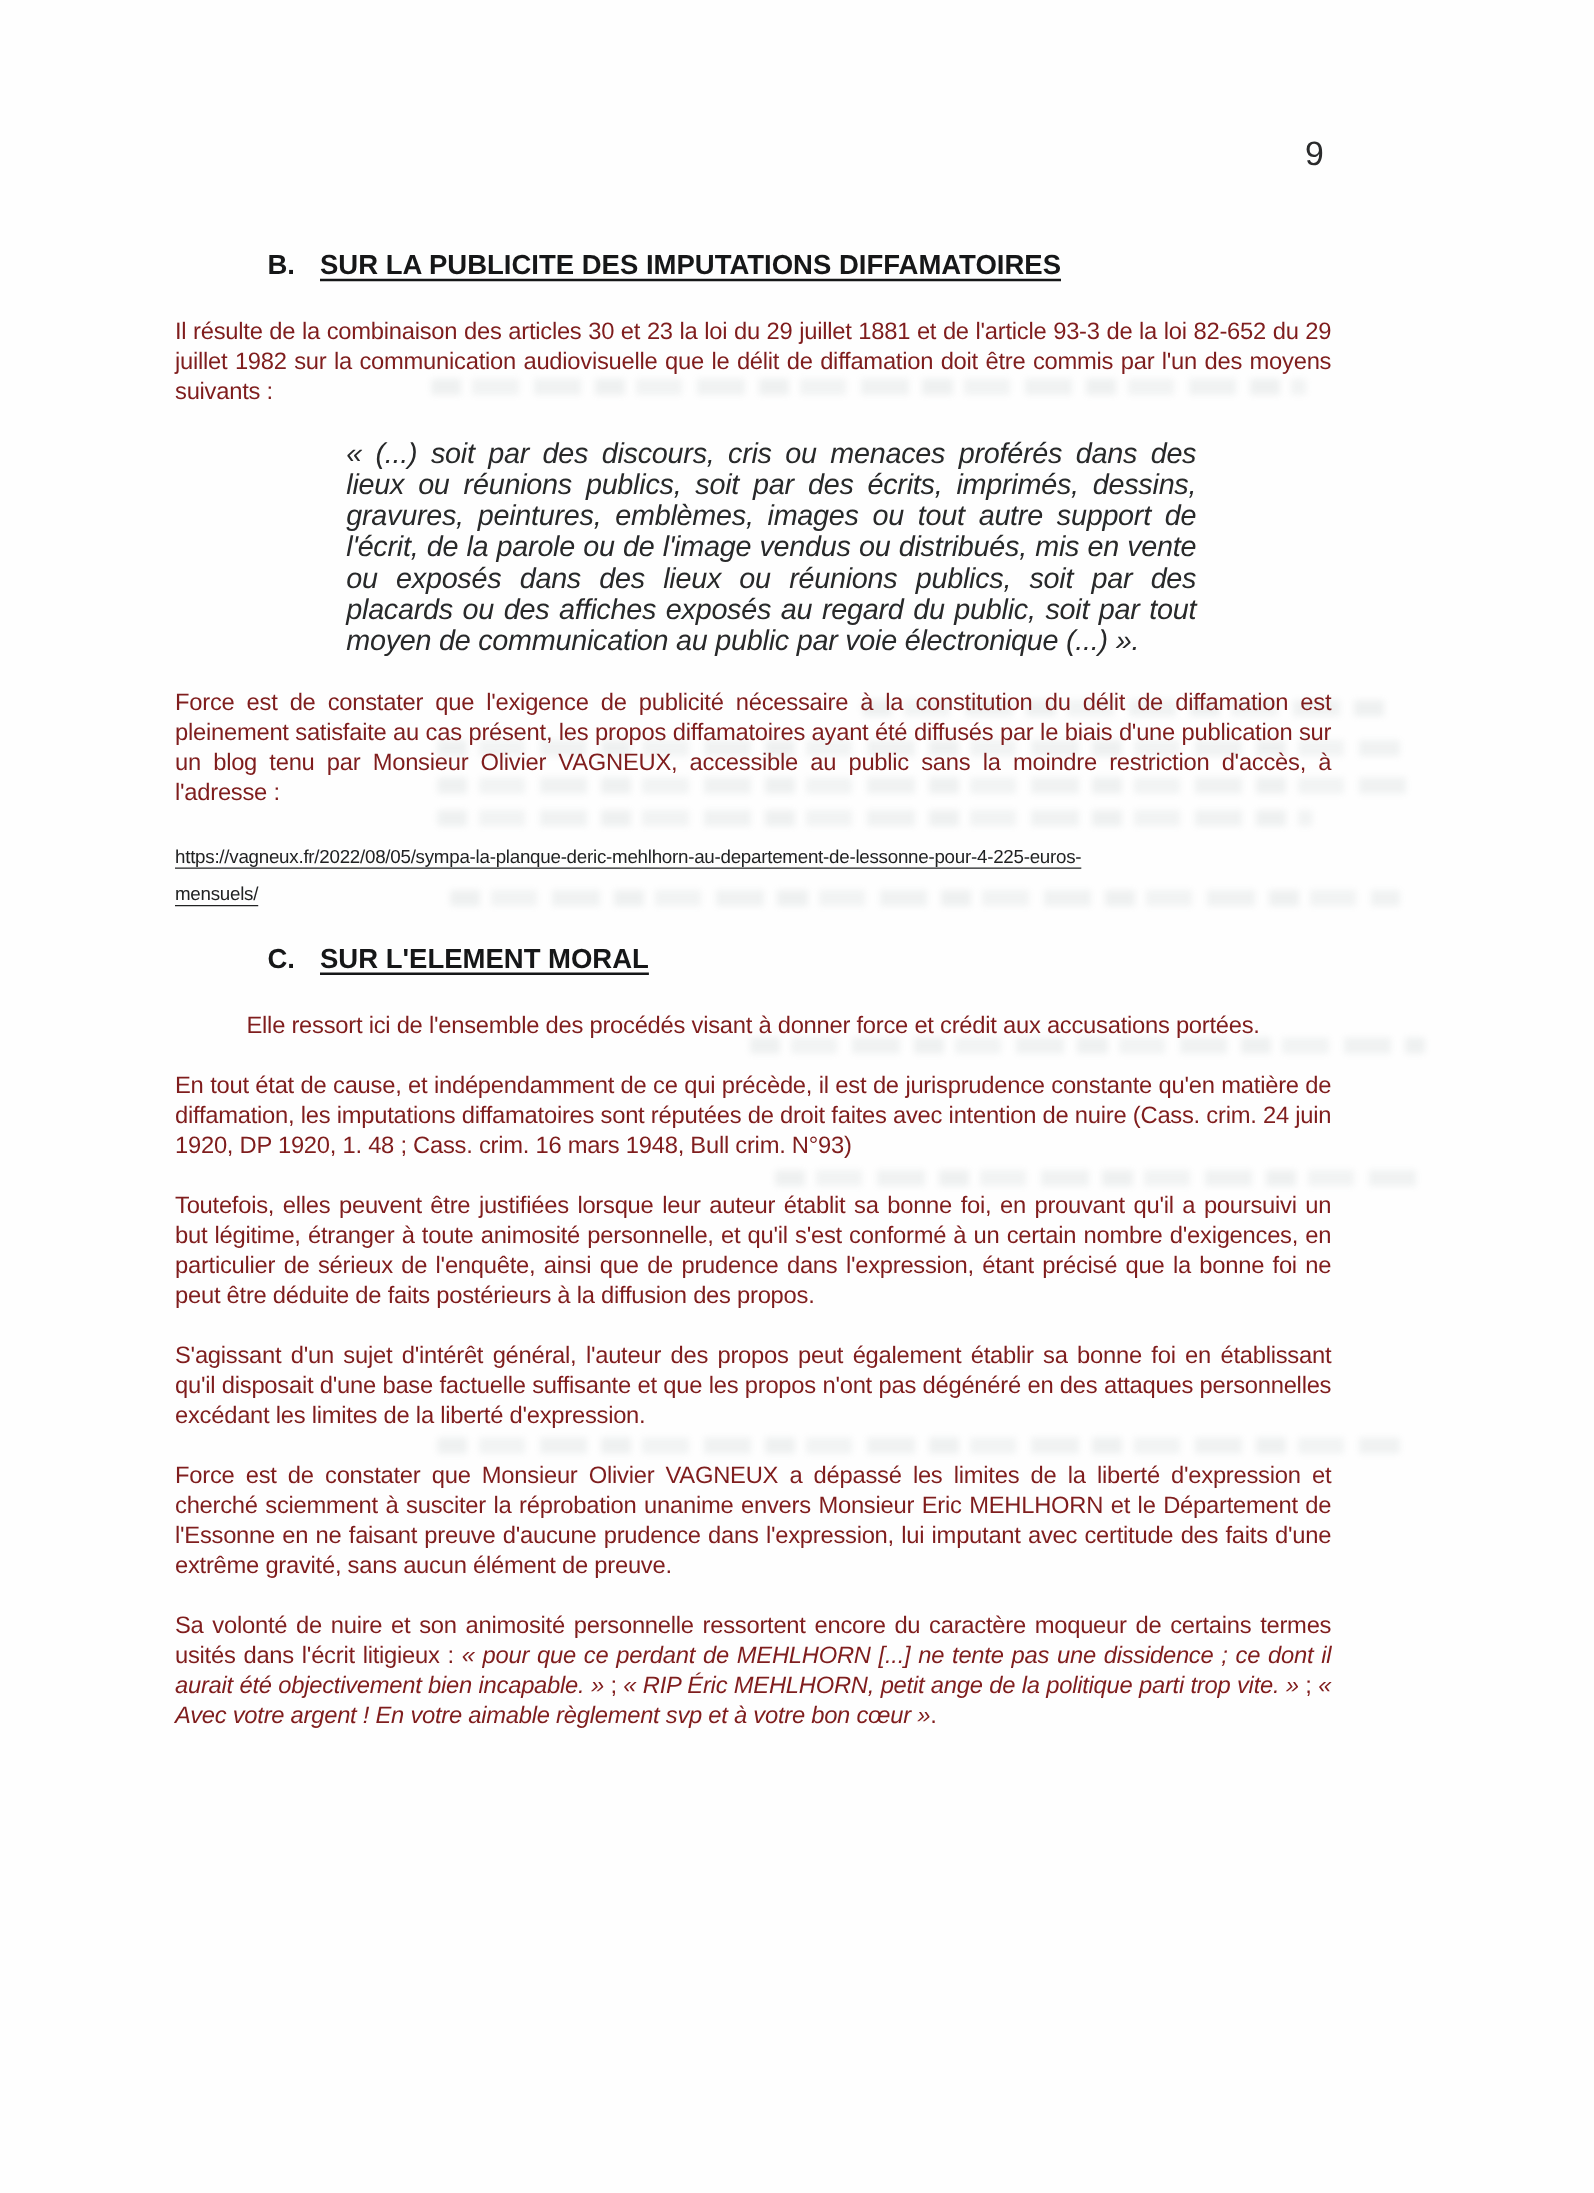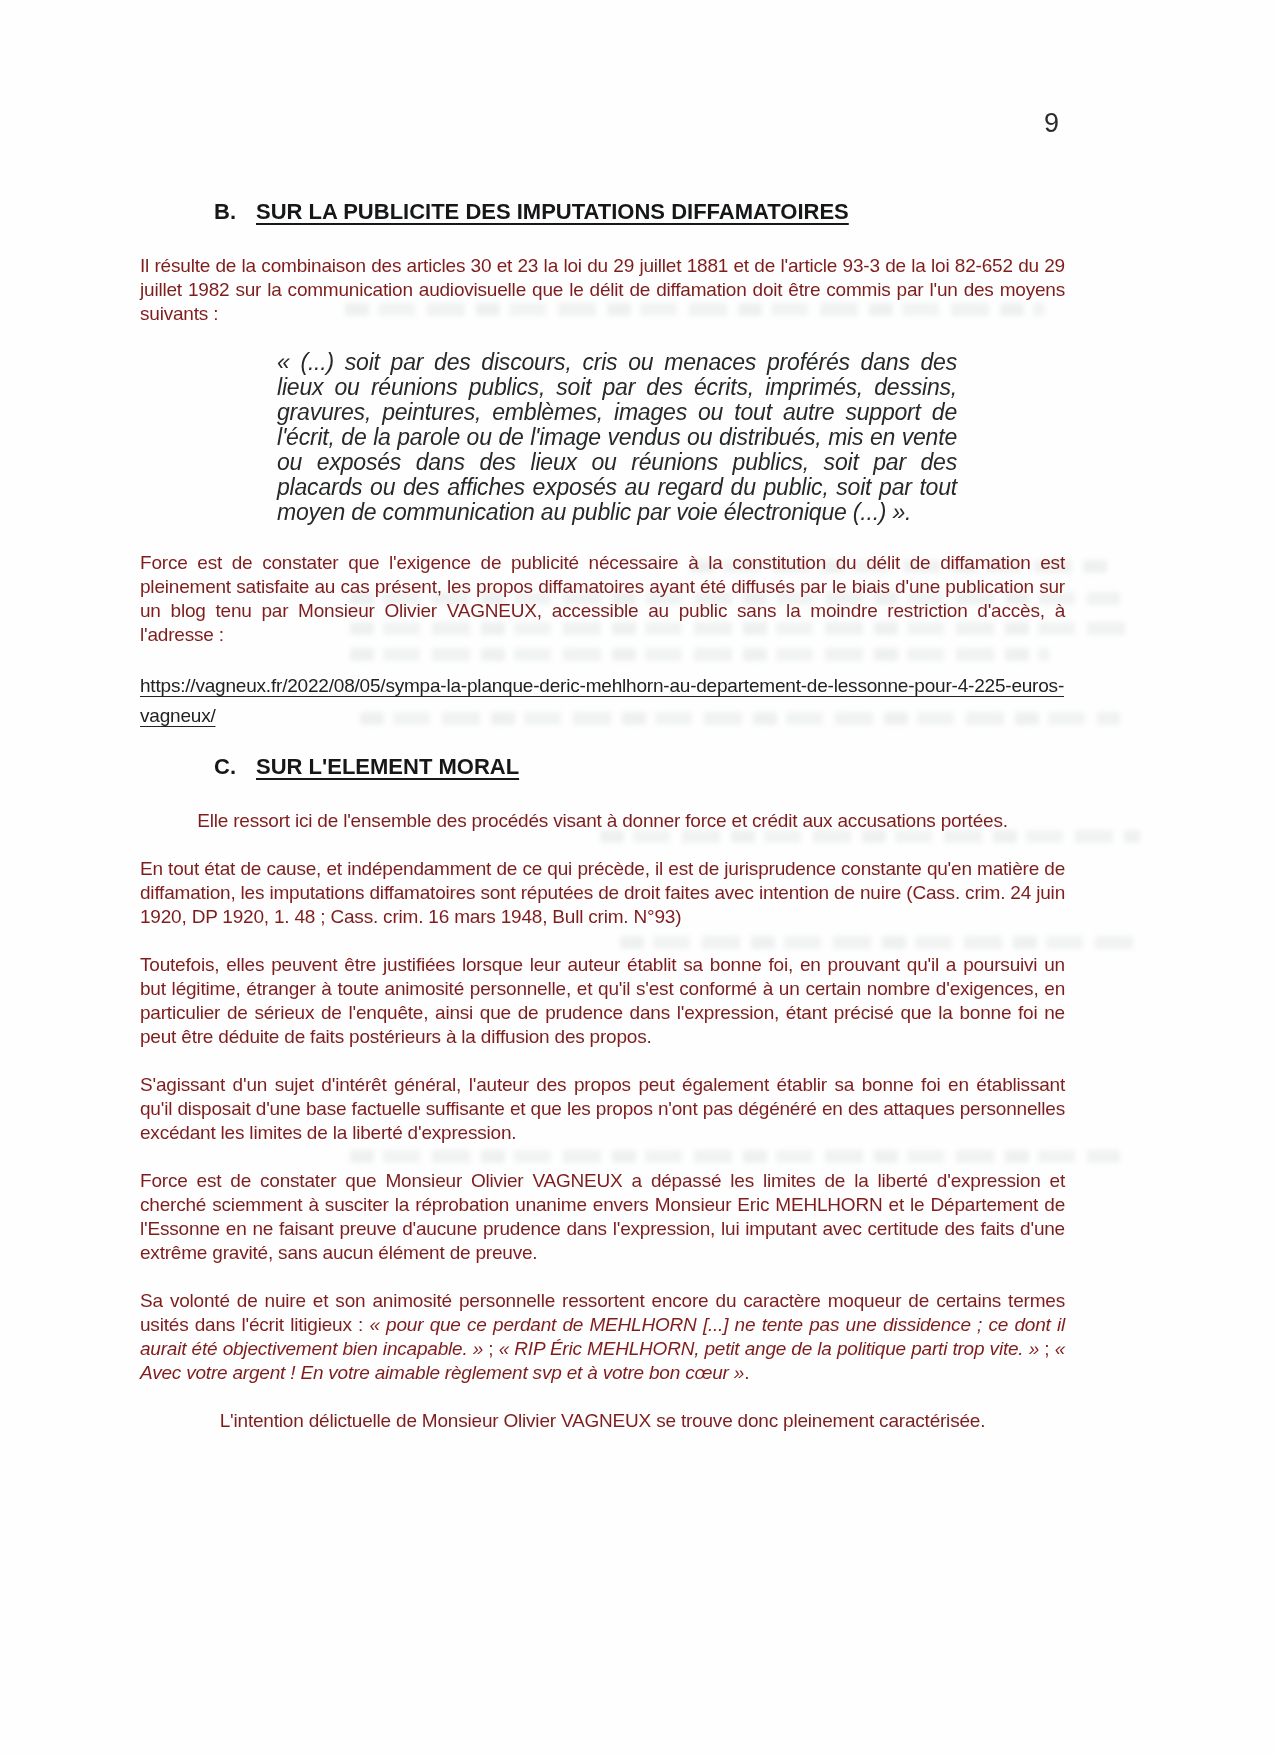--- a/index.html
+++ b/index.html
@@ -33,21 +33,21 @@
     text-align:justify;color:#7f1d1d;
   }
   p.last-single{text-align:center;}
   .quote{
     margin:2px 0 26px 137px;width:680px;
     font-size:23px;line-height:25px;letter-spacing:-0.2px;
     font-style:italic;text-align:justify;color:#28292a;
   }
   .url-block{
     margin:2px 0 24px 0;
-    font-size:19px;line-height:30px;letter-spacing:-0.2px;
+    font-size:15px;line-height:30px;letter-spacing:-0.2px;
     color:#212223;
   }
   .url-block .url-line{
     text-decoration:underline;text-underline-offset:4px;
     word-break:break-all;
   }
   .italic{font-style:italic;}
   
   .ghost{
     position:absolute;height:13px;border-radius:2px;
@@ -83,37 +83,36 @@
     </div>
 
     <p class="body-par">Il résulte de la combinaison des articles 30 et 23 la loi du 29 juillet 1881 et de l'article 93-3 de la loi 82-652 du 29 juillet 1982 sur la communication audiovisuelle que le délit de diffamation doit être commis par l'un des moyens suivants :</p>
 
     <p class="quote">« (...) soit par des discours, cris ou menaces proférés dans des lieux ou réunions publics, soit par des écrits, imprimés, dessins, gravures, peintures, emblèmes, images ou tout autre support de l'écrit, de la parole ou de l'image vendus ou distribués, mis en vente ou exposés dans des lieux ou réunions publics, soit par des placards ou des affiches exposés au regard du public, soit par tout moyen de communication au public par voie électronique (...) ».</p>
 
     <p class="body-par">Force est de constater que l'exigence de publicité nécessaire à la constitution du délit de diffamation est pleinement satisfaite au cas présent, les propos diffamatoires ayant été diffusés par le biais d'une publication sur un blog tenu par Monsieur Olivier VAGNEUX, accessible au public sans la moindre restriction d'accès, à l'adresse :</p>
 
     <div class="url-block">
       <span class="url-line">https://vagneux.fr/2022/08/05/sympa-la-planque-deric-mehlhorn-au-departement-de-lessonne-pour-4-225-euros-</span><br>
-      <span class="url-line">vagneux/</span>
+      <span class="url-line">mensuels/</span>
     </div>
 
     <div class="heading second">
       <span class="hlabel">C.</span>
       <span class="htitle">SUR L'ELEMENT MORAL</span>
     </div>
 
 
     <p class="body-par last-single">Elle ressort ici de l'ensemble des procédés visant à donner force et crédit aux accusations portées.</p>
 
     <p class="body-par">En tout état de cause, et indépendamment de ce qui précède, il est de jurisprudence constante qu'en matière de diffamation, les imputations diffamatoires sont réputées de droit faites avec intention de nuire (Cass. crim. 24 juin 1920, DP 1920, 1. 48 ; Cass. crim. 16 mars 1948, Bull crim. N°93)</p>
 
     <p class="body-par">Toutefois, elles peuvent être justifiées lorsque leur auteur établit sa bonne foi, en prouvant qu'il a poursuivi un but légitime, étranger à toute animosité personnelle, et qu'il s'est conformé à un certain nombre d'exigences, en particulier de sérieux de l'enquête, ainsi que de prudence dans l'expression, étant précisé que la bonne foi ne peut être déduite de faits postérieurs à la diffusion des propos.</p>
 
     <p class="body-par">S'agissant d'un sujet d'intérêt général, l'auteur des propos peut également établir sa bonne foi en établissant qu'il disposait d'une base factuelle suffisante et que les propos n'ont pas dégénéré en des attaques personnelles excédant les limites de la liberté d'expression.</p>
 
     <p class="body-par">Force est de constater que Monsieur Olivier VAGNEUX a dépassé les limites de la liberté d'expression et cherché sciemment à susciter la réprobation unanime envers Monsieur Eric MEHLHORN et le Département de l'Essonne en ne faisant preuve d'aucune prudence dans l'expression, lui imputant avec certitude des faits d'une extrême gravité, sans aucun élément de preuve.</p>
 
     <p class="body-par"><span>Sa volonté de nuire et son animosité personnelle ressortent encore du caractère moqueur de certains termes usités dans l'écrit litigieux : </span><span class="italic">« pour que ce perdant de MEHLHORN [...] ne tente pas une dissidence ; ce dont il aurait été objectivement bien incapable. »</span><span> ; </span><span class="italic">« RIP Éric MEHLHORN, petit ange de la politique parti trop vite. »</span><span> ; </span><span class="italic">« Avec votre argent ! En votre aimable règlement svp et à votre bon cœur »</span><span>.</span></p>
 
-    <p class="body-par last-single">L'intention délictuelle de Monsieur Olivier VAGNEUX se trouve donc pleinement caractérisée.</p>
 
   </div>
 </div>
 
 </body></html>

